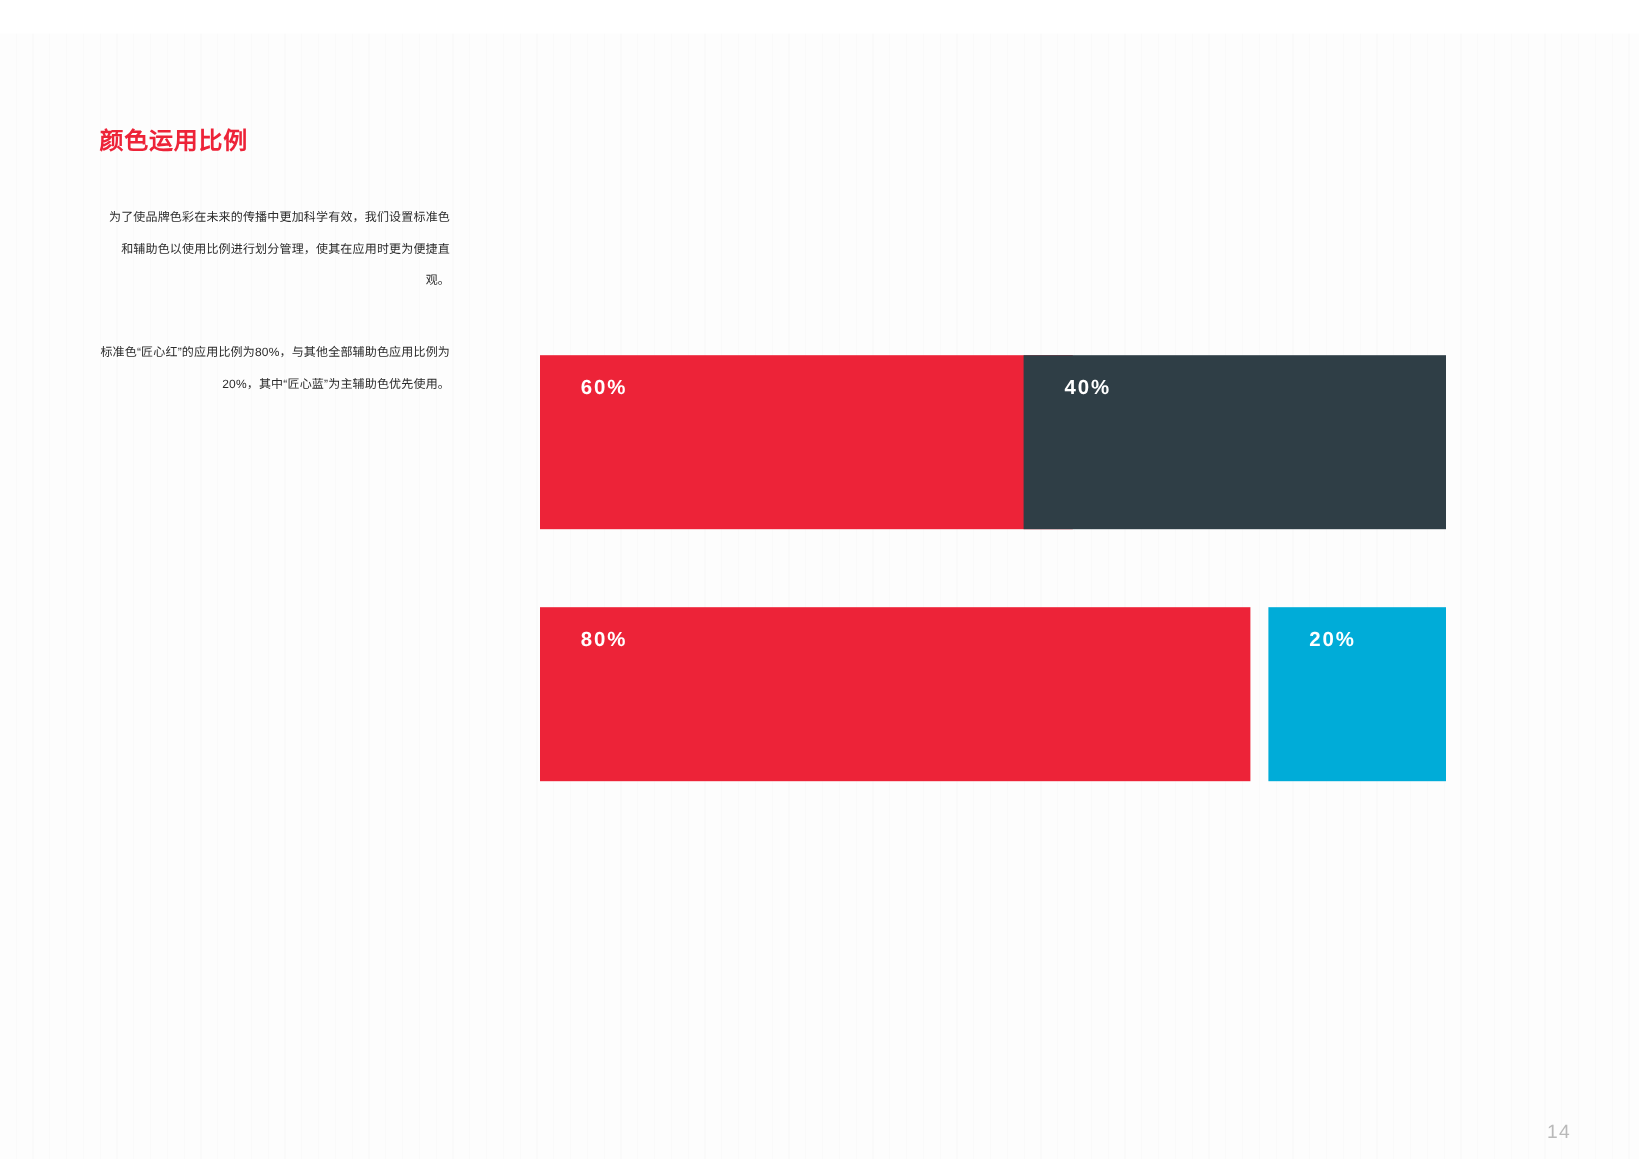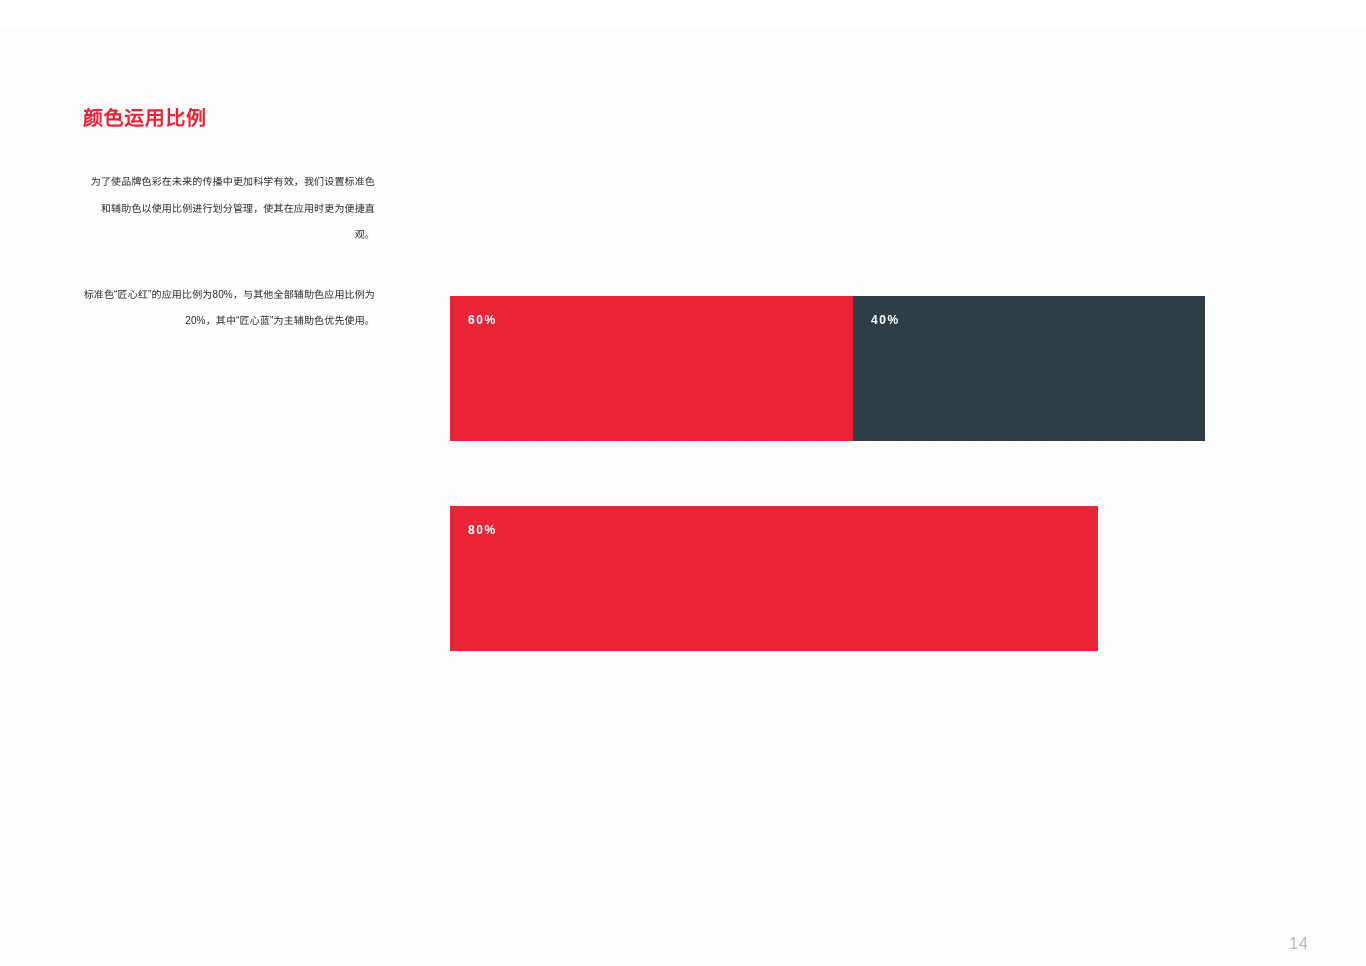--- a/index.html
+++ b/index.html
@@ -80,23 +80,23 @@
     position: absolute;
     top: 0;
     height: 145px;
     box-sizing: border-box;
   }
   .bar-left  { left: 0; }
   .bar-right { right: 0; }
 
   .bar-label {
     position: absolute;
-    left: 18px;
+    left: 34px;
     top: 18px;
-    font-size: 12px;
+    font-size: 17px;
     font-weight: 700;
     letter-spacing: 1.6px;
     color: #ffffff;
     line-height: 1;
   }
 
   
   .page-number {
     position: absolute;
     right: 57px;
@@ -129,22 +129,25 @@
     <div class="bar-row">
       <div class="bar bar-left" style="background-color: rgb(237, 35, 56); width: 444px;">
         <span class="bar-label">60%</span>
       </div>
       <div class="bar bar-right" style="background-color: rgb(47, 62, 70); width: 352px;">
         <span class="bar-label">40%</span>
       </div>
     </div>
 
     <div class="bar-row row-gap">
-      <div class="bar bar-left" style="background-color: rgb(237, 35, 56); width: 648px;">
+      <div class="bar bar-left" style="background-color: rgb(237, 35, 56); width: 592px;">
         <span class="bar-label">80%</span>
+      </div>
+      <div class="bar bar-right" style="background-color: rgb(0, 172, 216); width: 148px;">
+        <span class="bar-label">20%</span>
       </div>
     </div>
 
   </div>
 
   <div class="page-number">14</div>
 
 </div>
 
 </body></html>

